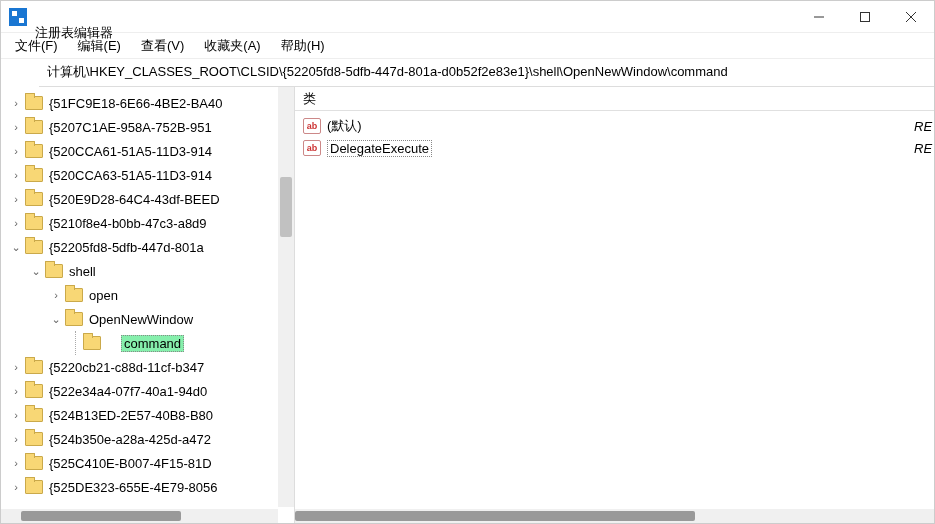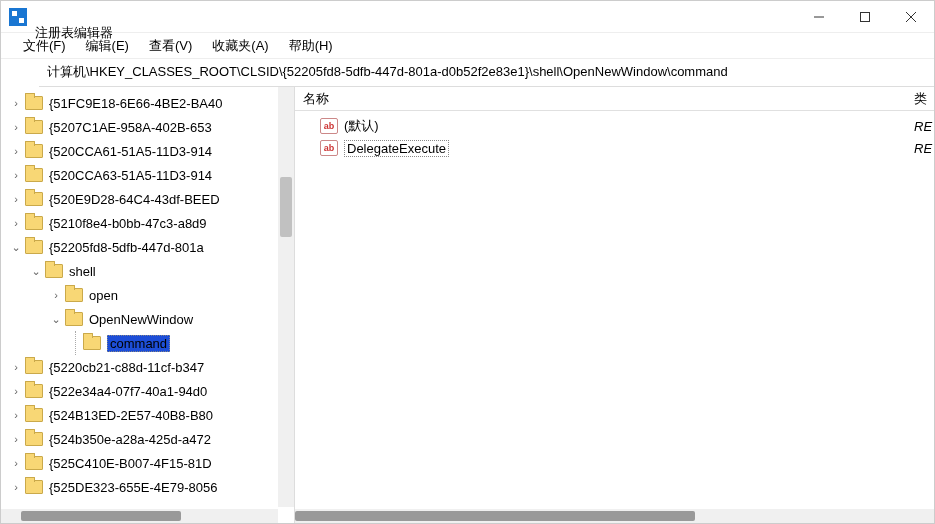--- a/index.html
+++ b/index.html
@@ -38,21 +38,21 @@
   .titlebar .appicon::after{left:10px;top:10px;width:5px;height:5px;}
   .titlebar .title { flex:1; font-size:13px;margin-top:32px; }
   .winbtn {
     width:46px;height:32px;display:flex;align-items:center;justify-content:center;
     font-family:"Segoe MDL2 Assets","Segoe UI Symbol",sans-serif;
     font-size:12px;color:#333;
   }
   .winbtn svg{stroke:#333;}
   
   .menubar {
-    height:26px; display:flex; align-items:center; padding:0 14px; gap:4px;
+    height:26px; display:flex; align-items:center; padding:0 6px; gap:4px;
     border-bottom:1px solid #eee;
   }
   .menuitem { padding:2px 8px; font-size:13px; }
   
   .addressbar {
     height:28px; padding:4px 8px; border-bottom:1px solid #ddd;
     font-size:13px; white-space:nowrap; overflow:hidden;margin-left:38px;
   }
   
   .main {
@@ -93,33 +93,33 @@
     width:18px;height:14px;background:#f8d775;border:1px solid #caa94a;
     border-radius:1px;margin-right:6px;position:relative;display:inline-block;
     flex-shrink:0;
   }
   .folder::before{
     content:"";position:absolute;left:-1px;top:-4px;width:8px;height:4px;
     background:#f8d775;border:1px solid #caa94a;border-bottom:none;border-top-left-radius:1px;border-top-right-radius:1px;
   }
   .nodelabel{font-size:13px;}
   .selected{
-    border:1px dotted #888;padding:0 2px;background:#1d4ed8;
+    border:1px dotted #888;padding:0 2px;background:#86efac;margin-left:14px;
   }
   
   .listpane{flex:1;position:relative;overflow:hidden;}
   .listheader{
     height:24px;display:flex;align-items:center;border-bottom:1px solid #e0e0e0;
     padding-left:8px;font-size:13px;
   }
   .col-name{flex:1;}
   .col-type{width:20px;text-align:left;overflow:hidden;}
   .listrows{padding:4px 0;}
   .row{
-    height:22px;display:flex;align-items:center;padding-left:25px;gap:6px;
+    height:22px;display:flex;align-items:center;padding-left:8px;gap:6px;
   }
   .valicon{
     width:18px;height:16px;border:1px solid #c88;border-radius:2px;
     background:#fff;display:flex;align-items:center;justify-content:center;
     font-size:9px;color:#c33;font-weight:bold;flex-shrink:0;
     line-height:1;
   }
   .valname{font-size:13px;}
   .valname.dotted{border:1px dotted #888;padding:0 2px;}
   .valtype{margin-left:auto;width:20px;overflow:hidden;font-size:13px;font-style:italic;}
@@ -169,21 +169,21 @@
   <div class="treepane">
     <div class="treelist" id="treelist">
         <div class="node" style="padding-left: 8px;">
           <span class="exp">›</span>
           <span class="folder"></span>
           <span class="nodelabel">{51FC9E18-6E66-4BE2-BA40</span>
         </div>
         <div class="node" style="padding-left: 8px;">
           <span class="exp">›</span>
           <span class="folder"></span>
-          <span class="nodelabel">{5207C1AE-958A-402B-653</span>
+          <span class="nodelabel">{5207C1AE-958A-752B-951</span>
         </div>
         <div class="node" style="padding-left: 8px;">
           <span class="exp">›</span>
           <span class="folder"></span>
           <span class="nodelabel">{520CCA61-51A5-11D3-914</span>
         </div>
         <div class="node" style="padding-left: 8px;">
           <span class="exp">›</span>
           <span class="folder"></span>
           <span class="nodelabel">{520CCA63-51A5-11D3-914</span>
@@ -257,21 +257,20 @@
     <div class="treescroll">
       <div class="thumb"></div>
     </div>
     <div class="hscroll">
       <div class="thumb"></div>
     </div>
   </div>
 
   <div class="listpane">
     <div class="listheader">
-      <span class="col-name">名称</span>
       <span class="col-type">类</span>
     </div>
     <div class="listrows" id="listrows">
         <div class="row">
           <span class="valicon">ab</span>
           <span class="valname">(默认)</span>
           <span class="valtype">RE</span>
         </div>
         <div class="row">
           <span class="valicon">ab</span>

